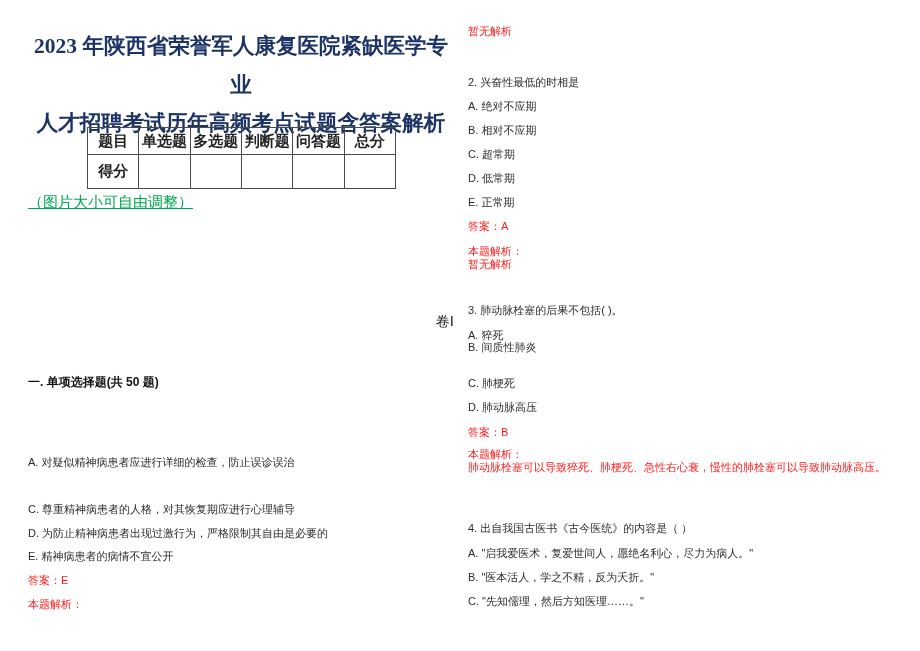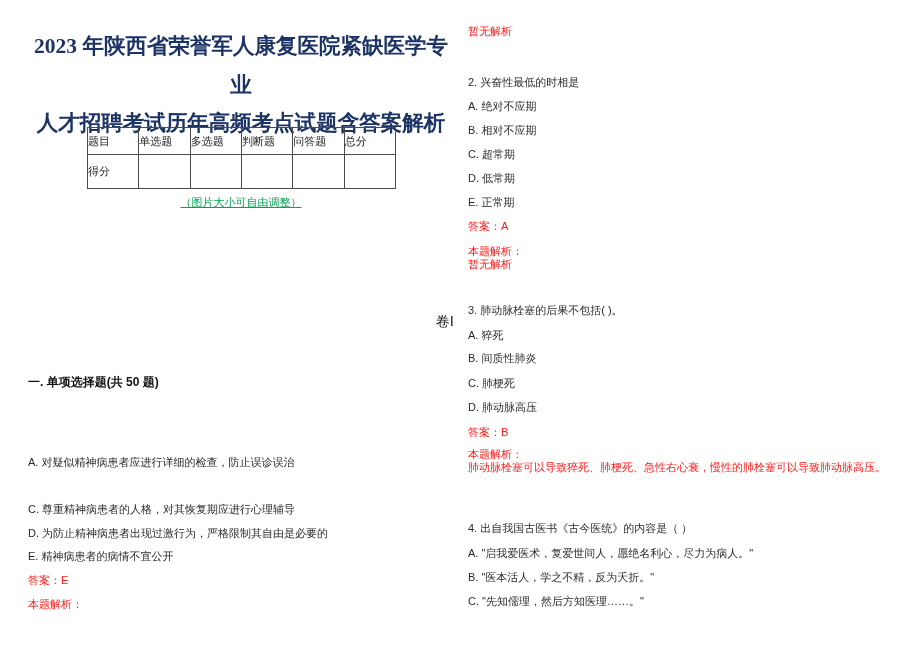--- a/index.html
+++ b/index.html
@@ -2,26 +2,26 @@
 <html style="--navy: #1c3365; --red: #ff1a1a; --green: #00a651; --ink: #1f1f1f;"><head>
 <meta charset="utf-8">
 <style>
   html,body{margin:0;padding:0;background:#ffffff;}
   .page{position:relative;width:920px;height:651px;background:#ffffff;overflow:hidden;
         font-family:"Liberation Sans","DejaVu Sans",sans-serif;color:var(--ink,#1f1f1f);}
   .doc-title{position:absolute;left:28px;top:27px;width:426px;text-align:center;
         font-family:"Liberation Serif","DejaVu Serif",serif;font-weight:700;
         font-size:21.5px;line-height:38.5px;color:var(--navy,#1c3365);}
   .score-table{position:absolute;left:87px;top:127px;width:309px;border-collapse:collapse;table-layout:fixed;}
-  .score-table th,.score-table td{border:1px solid #4a4a4a;font-size:11px;font-weight:400;
-        text-align:left;vertical-align:middle;padding:0;color:#222222;}
+  .score-table th,.score-table td{border:1px solid #4a4a4a;font-size:15px;font-weight:700;
+        text-align:center;vertical-align:middle;padding:0;color:#222222;}
   .score-header-row th{height:26px;}
   .score-value-row td{height:33px;}
-  .img-note{position:absolute;left:28px;top:196px;width:426px;text-align:center;
-        font-size:11px;line-height:12px;color:var(--green,#00a651);text-decoration:underline;}
+  .img-note{position:absolute;left:28px;top:196px;width:426px;text-align:left;
+        font-size:15px;line-height:12px;color:var(--green,#00a651);text-decoration:underline;}
   .volume-label{position:absolute;left:28px;top:277px;width:426px;text-align:right;
         font-size:14px;line-height:15px;color:#222222;margin-top:37px;}
   .section-heading{position:absolute;left:28px;top:375px;font-size:12px;line-height:14px;
         font-weight:700;color:#111111;}
   .line{position:absolute;font-size:11px;line-height:14px;white-space:nowrap;color:#2b2b2b;}
   .para{position:absolute;font-size:11px;line-height:13px;white-space:nowrap;}
   .left{left:28px;}
   .right{left:468px;}
   .red{color:var(--red,#ff1a1a);}
 </style>
@@ -78,21 +78,21 @@
   <div class="line right" style="top:171px">D. 低常期</div>
   <div class="line right" style="top:195px">E. 正常期</div>
   <div class="line right red" style="top:219px">答案：A</div>
   <div class="para right red" style="top:245px">
     <div>本题解析：</div>
     <div>暂无解析</div>
   </div>
 
   <div class="line right" style="top:303px">3. 肺动脉栓塞的后果不包括( )。</div>
   <div class="line right" style="top:328px">A. 猝死</div>
-  <div class="line right" style="top:351px">B. 间质性肺炎</div>
+  <div class="line right" style="top:340px">B. 间质性肺炎</div>
   <div class="line right" style="top:376px">C. 肺梗死</div>
   <div class="line right" style="top:400px">D. 肺动脉高压</div>
   <div class="line right red" style="top:425px">答案：B</div>
   <div class="para right red" style="top:448px">
     <div>本题解析：</div>
     <div>肺动脉栓塞可以导致猝死、肺梗死、急性右心衰，慢性的肺栓塞可以导致肺动脉高压。</div>
   </div>
 
   <div class="line right" style="top:521px">4. 出自我国古医书《古今医统》的内容是（ ）</div>
   <div class="line right" style="top:546px">A. "启我爱医术，复爱世间人，愿绝名利心，尽力为病人。"</div>

